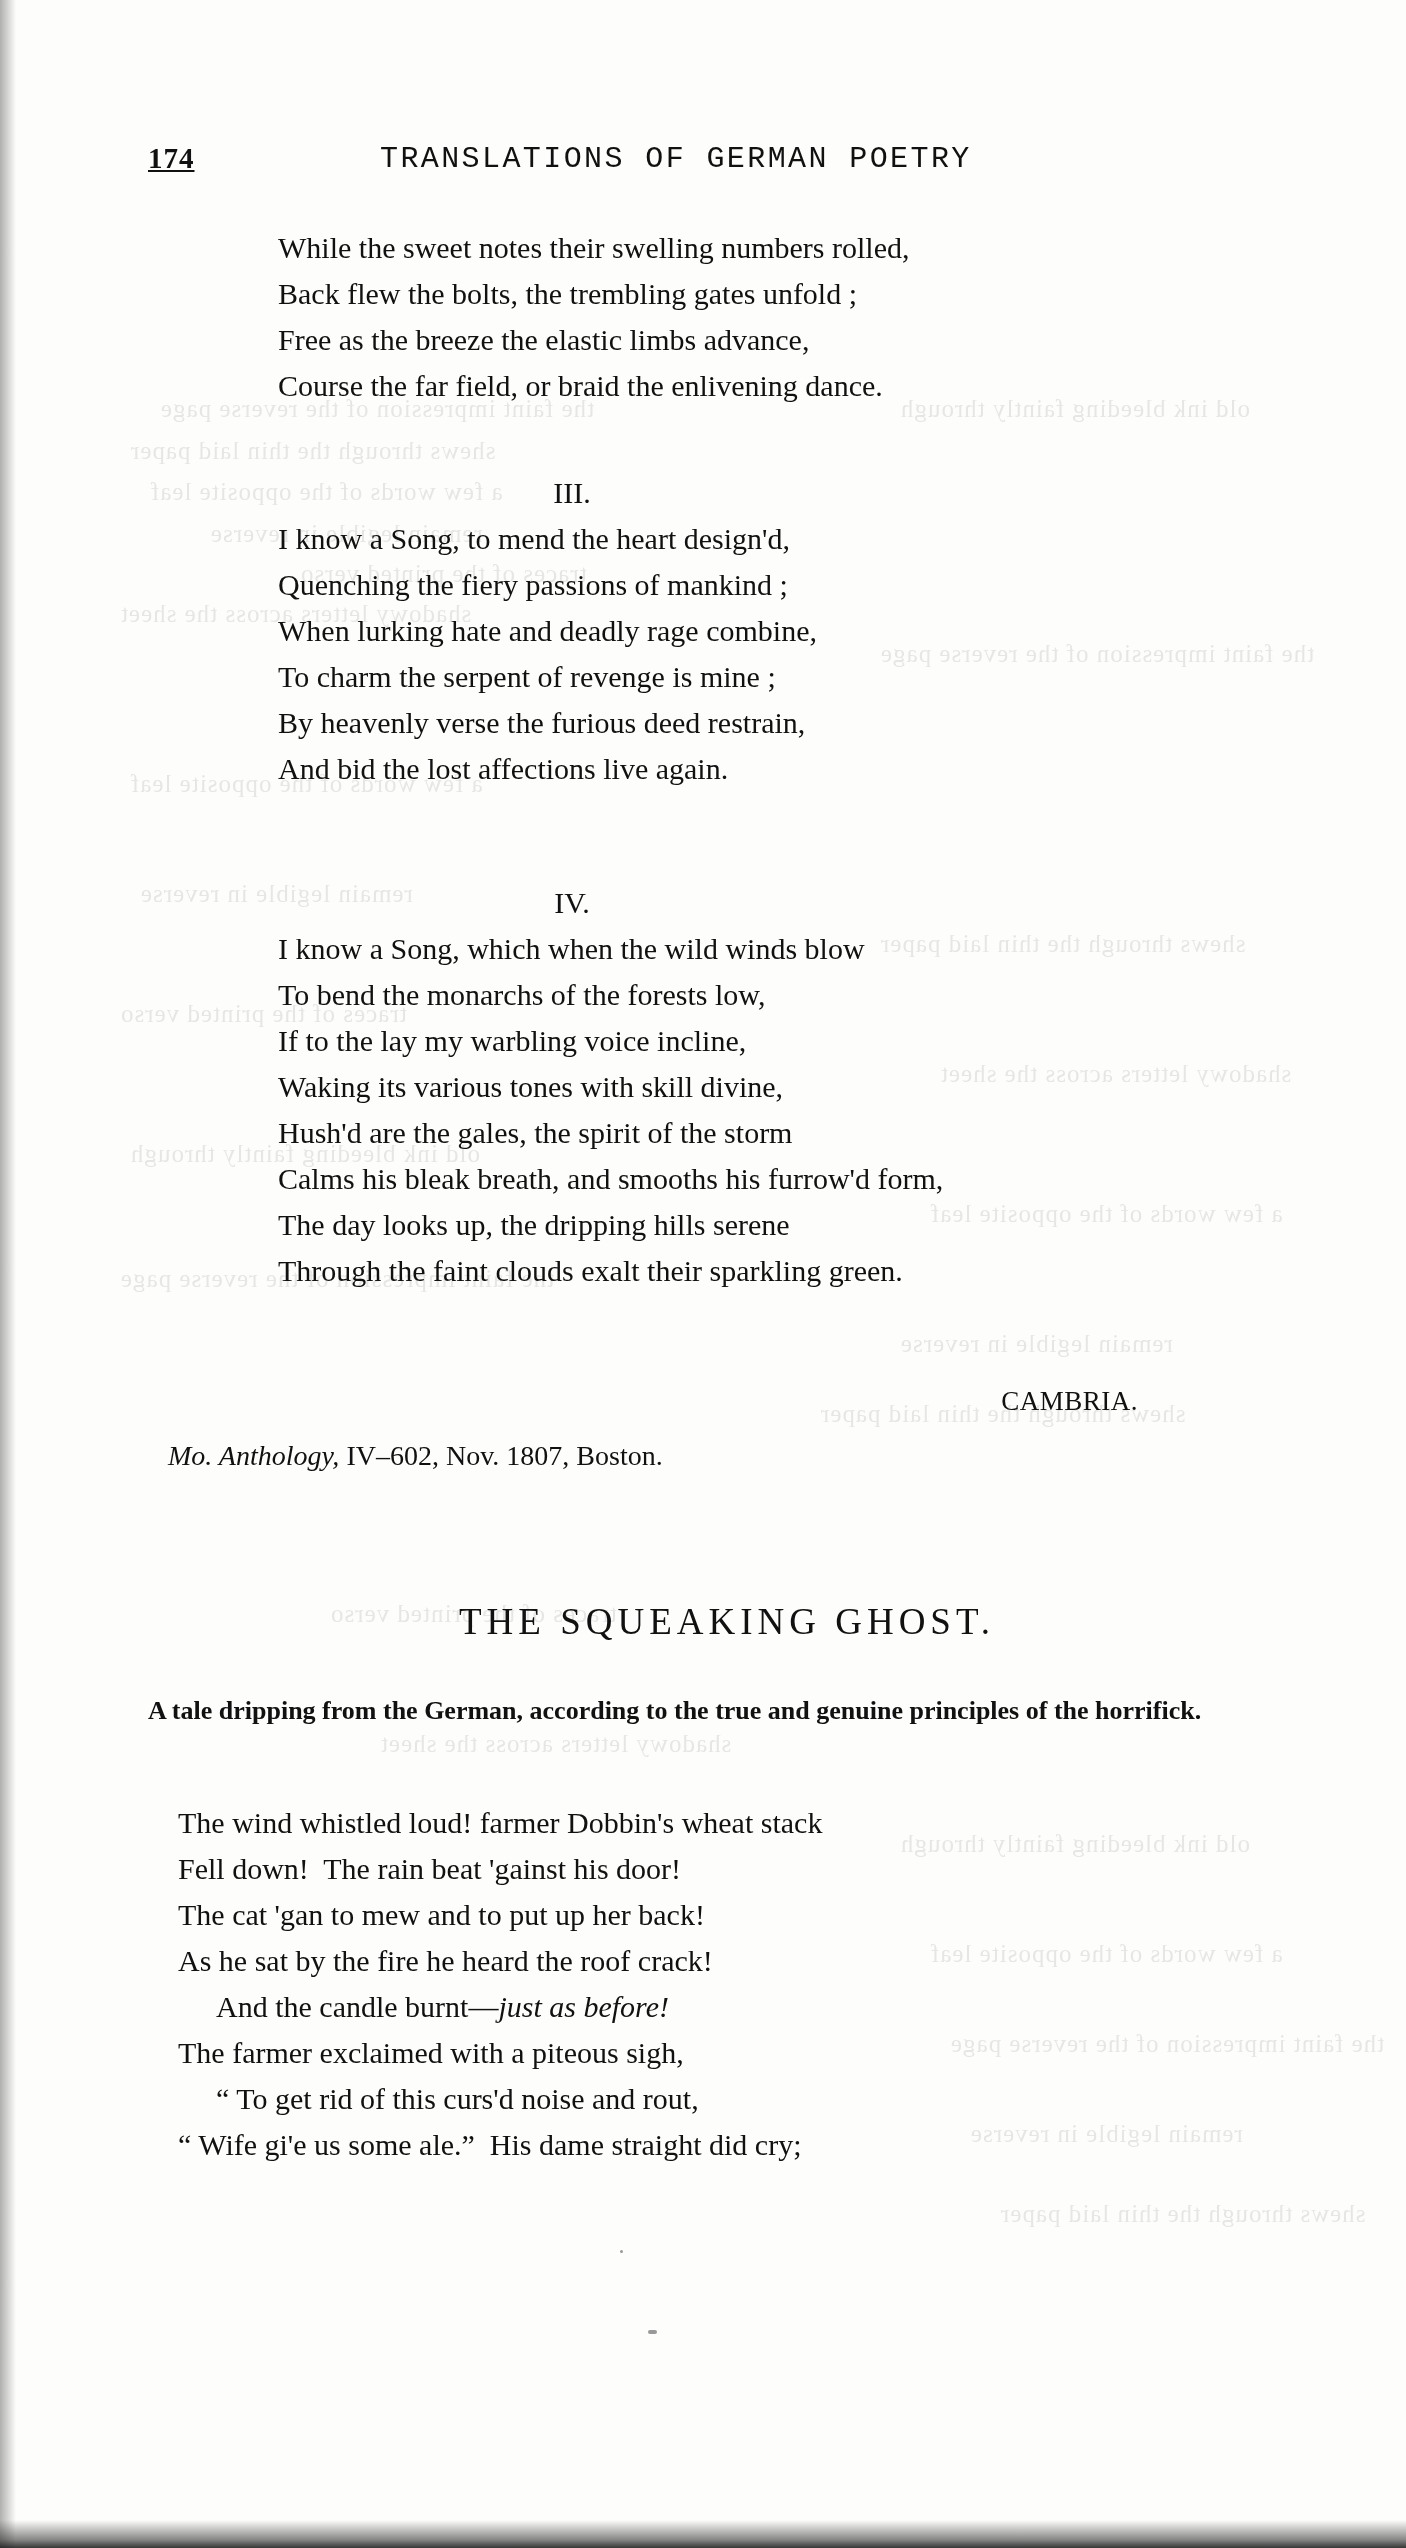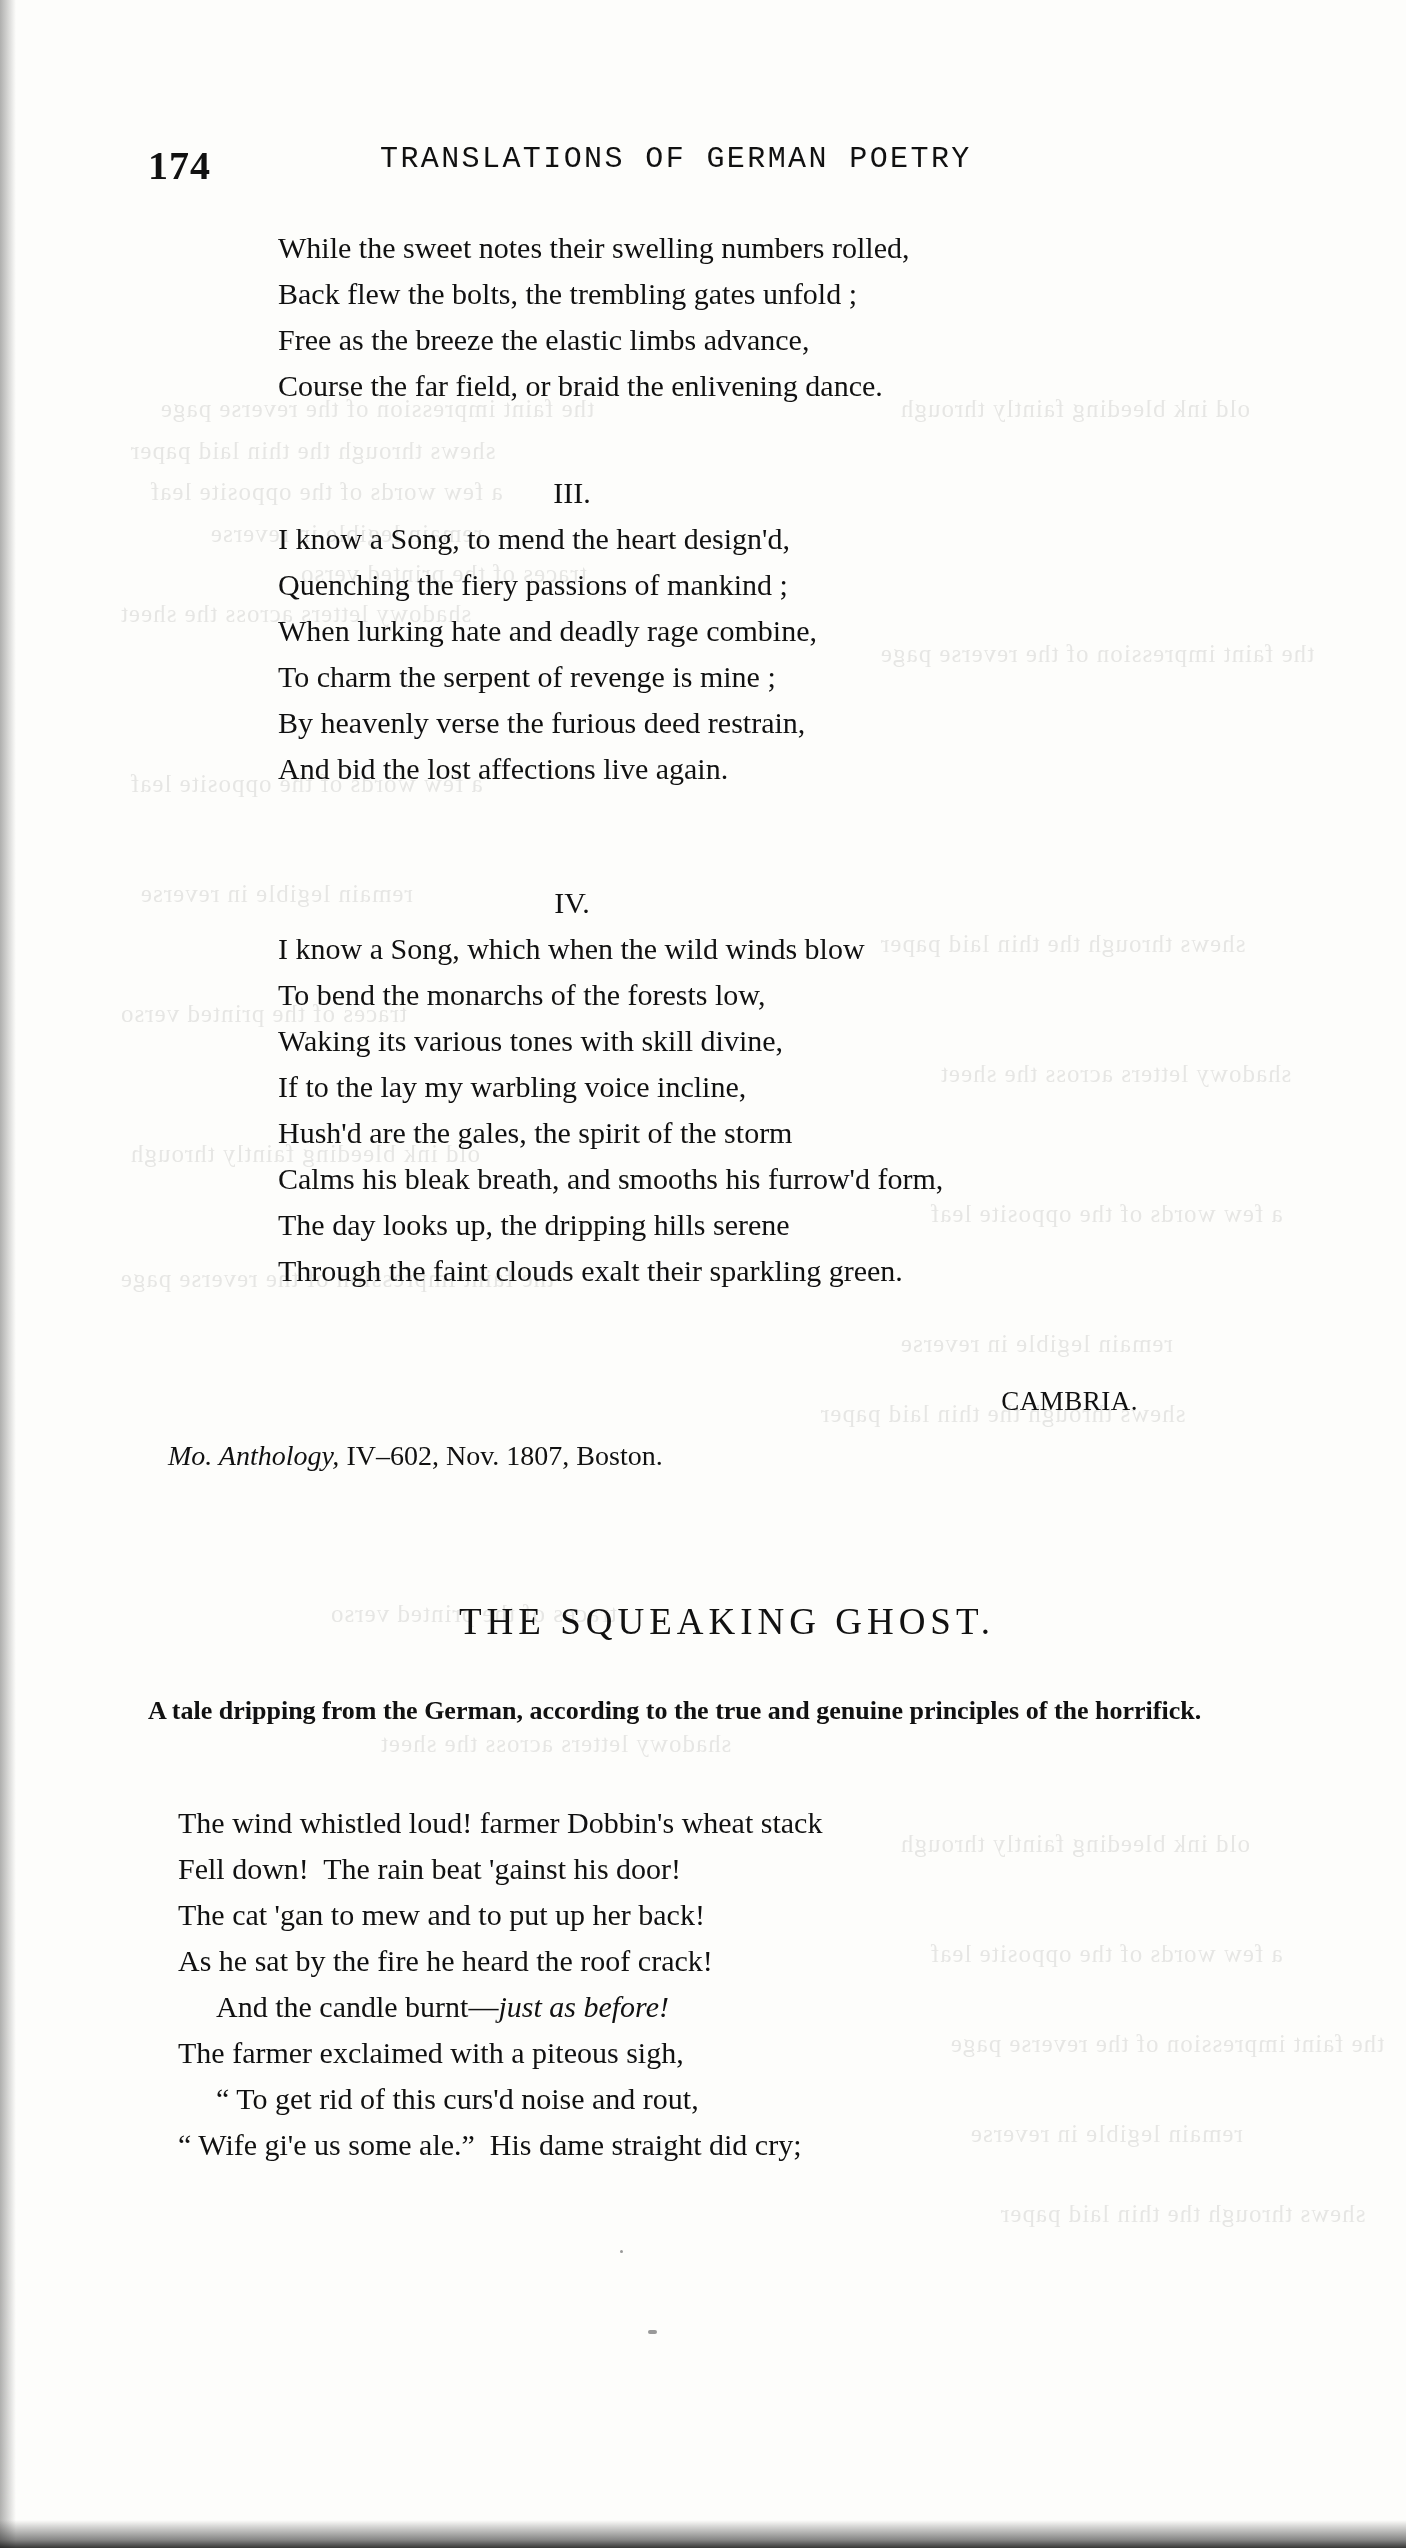--- a/index.html
+++ b/index.html
@@ -30,23 +30,24 @@
     font-size: 25px;
     letter-spacing: 1px;
     white-space: nowrap;
     pointer-events: none;
     transform: scaleX(-1);
   }
   .folio {
     position: absolute;
     left: 148px;
     top: 142px;
-    font-size: 40px;
+    font-size: 29px;
     font-weight: bold;
     letter-spacing: 1px;
+    text-decoration: underline;
   }
   .running-title {
     position: absolute;
     left: 380px;
     top: 142px;
     font-size: 30px;
     letter-spacing: 2.4px;
     font-family: Liberation Mono, monospace;
   }
   .verse-block {
@@ -185,22 +186,22 @@
     <div class="line">When lurking hate and deadly rage combine,</div>
     <div class="line">To charm the serpent of revenge is mine ;</div>
     <div class="line">By heavenly verse the furious deed restrain,</div>
     <div class="line">And bid the lost affections live again.</div>
   </div>
 
   <div class="verse-block" style="top:880px;">
     <div class="sec-num">IV.</div>
     <div class="line">I know a Song, which when the wild winds blow</div>
     <div class="line">To bend the monarchs of the forests low,</div>
+    <div class="line">If to the lay my warbling voice incline,</div>
     <div class="line">Waking its various tones with skill divine,</div>
-    <div class="line">If to the lay my warbling voice incline,</div>
     <div class="line">Hush'd are the gales, the spirit of the storm</div>
     <div class="line">Calms his bleak breath, and smooths his furrow'd form,</div>
     <div class="line">The day looks up, the dripping hills serene</div>
     <div class="line">Through the faint clouds exalt their sparkling green.</div>
   </div>
 
   <div class="attrib" style="top:1386px;">
     <span class="sc">CAMBRIA.</span>
   </div>
 

